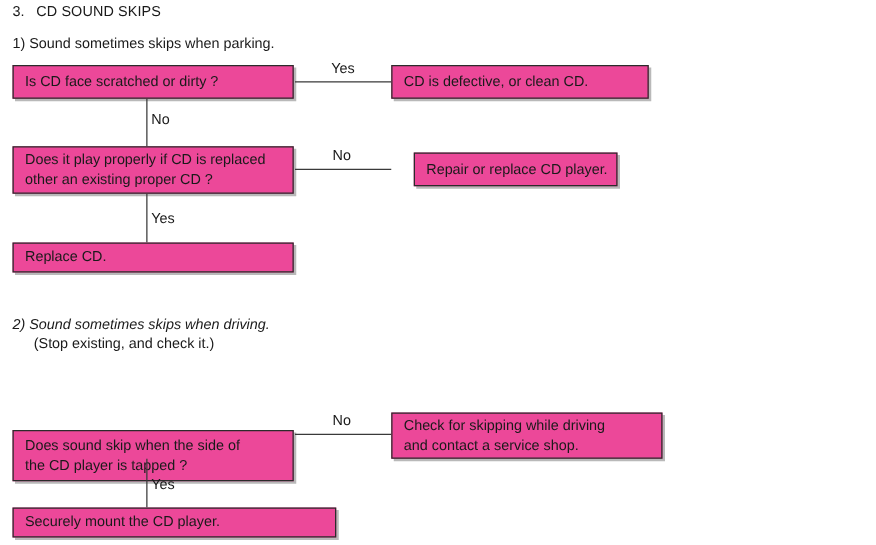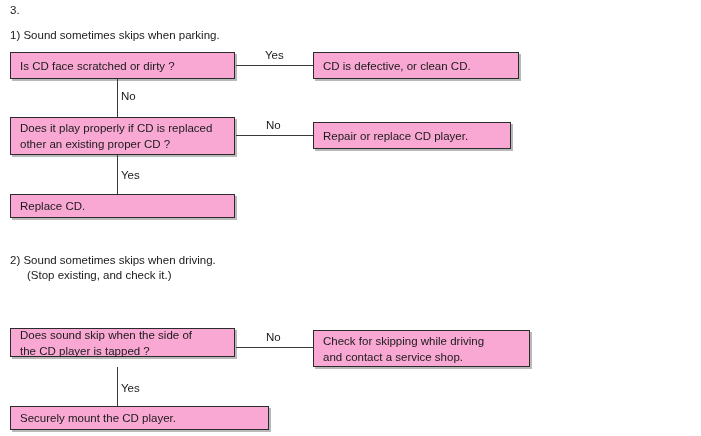--- a/index.html
+++ b/index.html
@@ -28,21 +28,21 @@
   }
   .heading {
     font-size: 11.5px;
     letter-spacing: 0.1px;
   }
   
   .box {
     position: absolute;
     box-sizing: border-box;
     border: 1px solid #2b2b2b;
-    background: #f9a8d4;
+    background: #ec4899;
     box-shadow: 2px 2px 0 0 #b9b9b9;
   }
   .box .box-text {
     position: absolute;
     left: 9px;
     top: 50%;
     transform: translateY(-50%);
     font-size: 11.5px;
     line-height: 16px;
     color: #1a1a1a;
@@ -66,20 +66,21 @@
     color: #1a1a1a;
     white-space: pre;
   }
 </style>
 </head>
 <body>
 
 <div id="page">
 
   <div class="txt heading" style="left:10px; top:3px;">3.</div>
+  <div class="txt heading" style="left:29px; top:3px;">CD SOUND SKIPS</div>
 
   <div class="txt" style="left:10px; top:28px;">1) Sound sometimes skips when parking.</div>
 
   <div class="box" style="left:10px; top:52px; width:225px; height:27px;">
     <span class="box-text">Is CD face scratched or dirty ?</span>
   </div>
 
   <div class="line-h" style="left:236px; top:65px; width:77px;"></div>
   <div class="edge-label" style="left:265px; top:48px;">Yes</div>
 
@@ -91,35 +92,35 @@
   <div class="edge-label" style="left:121px; top:89px;">No</div>
 
   <div class="box" style="left:10px; top:117px; width:225px; height:38px;">
     <span class="box-text">Does it play properly if CD is replaced
 other an existing proper CD ?</span>
   </div>
 
   <div class="line-h" style="left:236px; top:135px; width:77px;"></div>
   <div class="edge-label" style="left:266px; top:118px;">No</div>
 
-  <div class="box" style="left:313px; top:122px; width:198px; height:27px;">
+  <div class="box" style="left:331px; top:122px; width:163px; height:27px;">
     <span class="box-text">Repair or replace CD player.</span>
   </div>
 
   <div class="line-v" style="left:117px; top:155px; height:39px;"></div>
   <div class="edge-label" style="left:121px; top:168px;">Yes</div>
 
   <div class="box" style="left:10px; top:194px; width:225px; height:24px;">
     <span class="box-text">Replace CD.</span>
   </div>
 
-  <div class="txt" style="left:10px; top:253px;">2) Sound sometimes skips when driving.</div>
+  <div class="txt" style="left:10px; top:253px;font-style:italic;">2) Sound sometimes skips when driving.</div>
   <div class="txt" style="left:27px; top:268px;">(Stop existing, and check it.)</div>
 
-  <div class="box" style="left:10px; top:328px; width:225px; height:29px;text-decoration:underline;">
+  <div class="box" style="left:10px; top:344px; width:225px; height:41px;text-decoration:underline;">
     <span class="box-text">Does sound skip when the side of
 the CD player is tapped ?</span>
   </div>
 
   <div class="line-h" style="left:236px; top:347px; width:77px;"></div>
   <div class="edge-label" style="left:266px; top:330px;">No</div>
 
   <div class="box" style="left:313px; top:330px; width:217px; height:37px;text-decoration:underline;">
     <span class="box-text">Check for skipping while driving
 and contact a service shop.</span>

